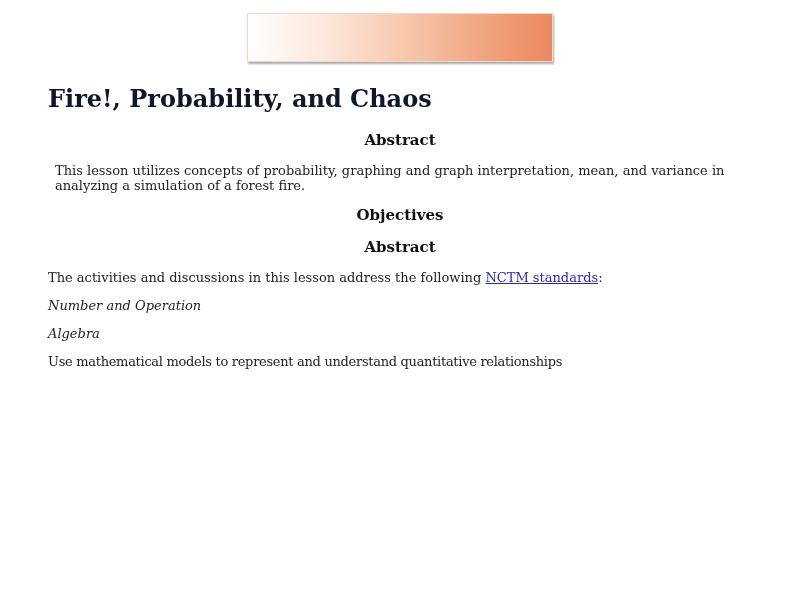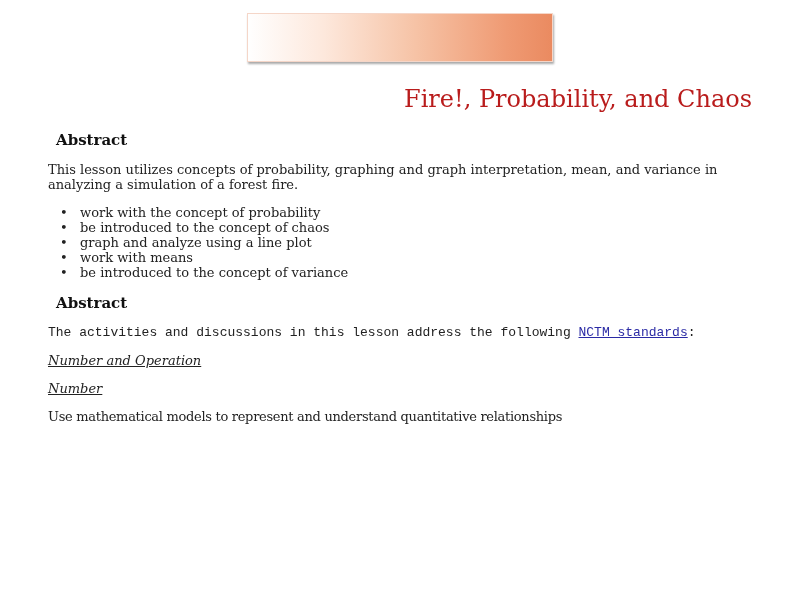--- a/index.html
+++ b/index.html
@@ -13,68 +13,63 @@
     .page { position: relative; padding: 0 48px; }
     .banner-wrap { text-align: center; padding-top: 13px; height: 54px; }
     .banner {
       display: inline-block;
       width: 306px; height: 49px;
       background: linear-gradient(to right, #ffffff 0%, #fde8dc 25%, #f6c3a6 55%, #ef9a73 85%, #ea8a60 100%);
       box-shadow: 1px 2px 2px #aaa, inset 0 0 0 1px #f5d6c8;
     }
     h1 {
       font-family: "DejaVu Serif", serif;
-      font-size: 24px; font-weight: normal;
-      text-align: right; margin: 18px 0 18px 0; color: #b91c1c;
+      font-size: 24px; font-weight: bold;
+      text-align: left; margin: 18px 0 18px 0; color: #0f172a;
       line-height: 28px;
     }
     h2 {
       font-family: "DejaVu Serif", serif;
-      font-size: 15px; font-weight: bold; margin: 8px; color: #111;
+      font-size: 15px; font-weight: bold; margin: 14px; color: #111;
       line-height: 18px;
+      text-align: center;
     }
     p { margin: 0; }
     ul { margin: 0; padding-left: 32px; list-style: none; }
     ul li { position: relative; padding-left: 0; }
     ul li::before {
       content: "\2022"; position: absolute; left: -20px; top: 0; color: #222;
     }
     a { color: #2a2aa5; text-decoration: underline; }
-    em { font-style: italic; text-decoration: underline; }
+    em { font-style: italic; }
     .s-abstract-h { margin-top: 12px; }
-    .s-abstract-p { margin-top: 13px; }
+    .s-abstract-p { margin-top: 13px; margin-left: 7px; }
     .s-obj-h { margin-top: 13px; }
     .s-obj-p { margin-top: 13px; }
     .s-obj-ul { margin-top: 13px; }
     .s-std-h { margin-top: 14px; }
-    .s-std-p { margin-top: 13px; font-family: Liberation Mono, monospace; }
+    .s-std-p { margin-top: 13px; }
     .s-gap { margin-top: 13px; }
     .cond { letter-spacing: -0.3px; }
   </style>
 </head>
 <body>
 
 <div class="page">
   <div class="banner-wrap">
     <div class="banner"></div>
   </div>
 
   <h1>Fire!, Probability, and Chaos</h1>
 
   <h2 class="s-abstract-h">Abstract</h2>
   <p class="s-abstract-p">This lesson utilizes concepts of probability, graphing and graph interpretation, mean, and variance in analyzing a simulation of a forest fire.</p>
 
-  <ul class="s-obj-ul">
-    <li>work with the concept of probability</li>
-    <li>be introduced to the concept of chaos</li>
-    <li>graph and analyze using a line plot</li>
-    <li>work with means</li>
-    <li>be introduced to the concept of variance</li>
-  </ul>
+  <h2 class="s-obj-h">Objectives</h2>
 
   <h2 class="s-std-h">Abstract</h2>
   <p class="s-std-p"><span>The activities and discussions in this lesson address the following </span><a href="#">NCTM standards</a><span>:</span></p>
 
   <p class="s-gap"><em>Number and Operation</em></p>
 
-  <p class="s-gap"><em>Number</em></p>
+  <p class="s-gap"><em>Algebra</em></p>
   <p class="s-gap cond">Use mathematical models to represent and understand quantitative relationships</p>
 </div>
 
 </body></html>

